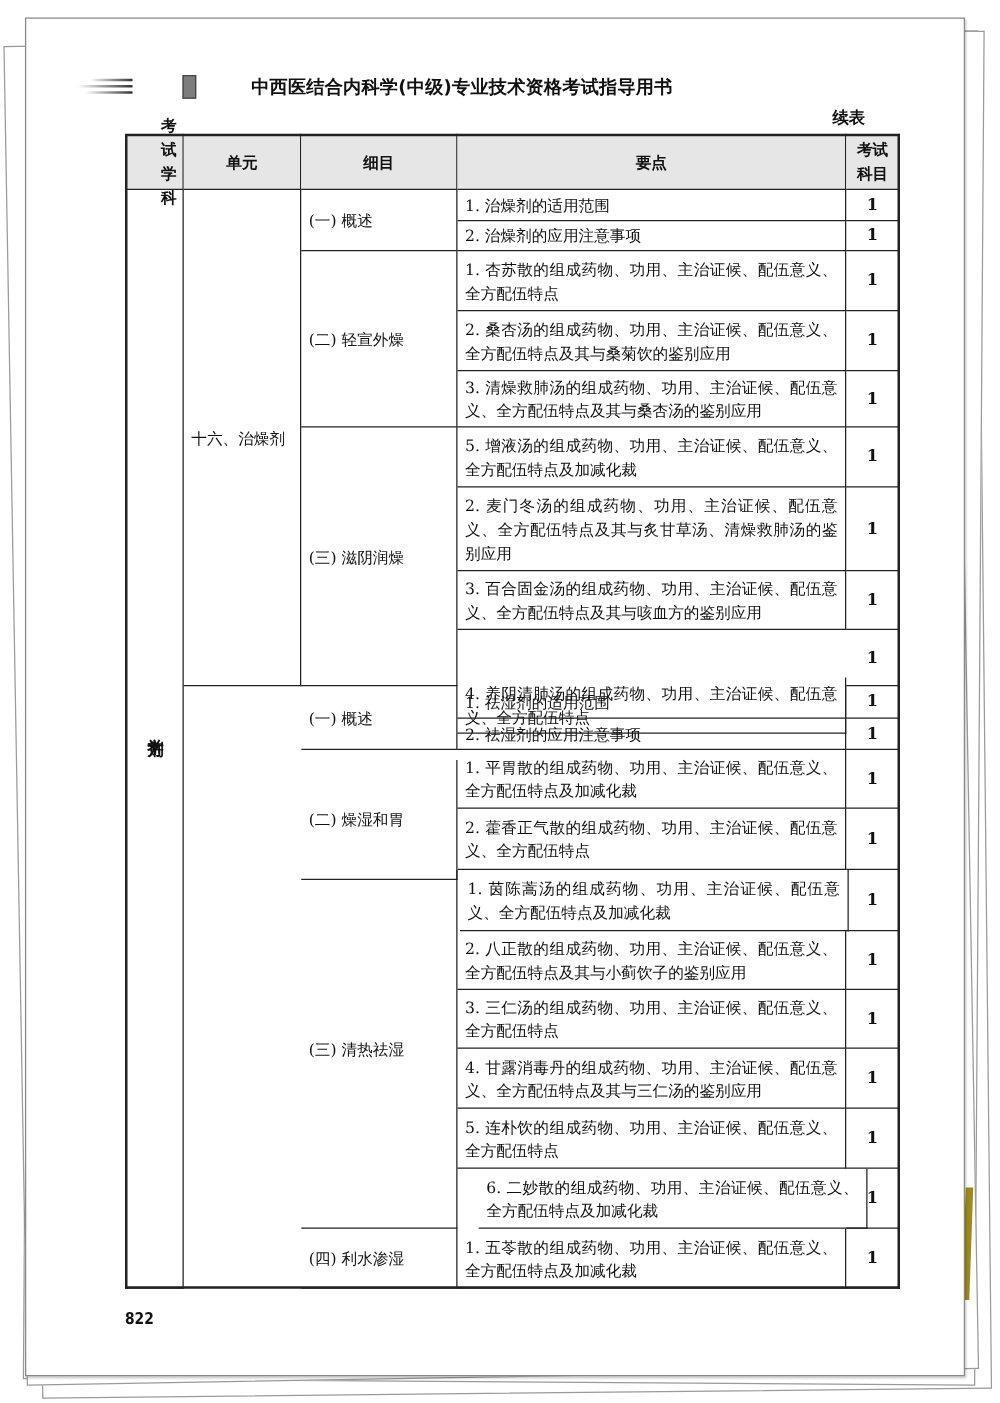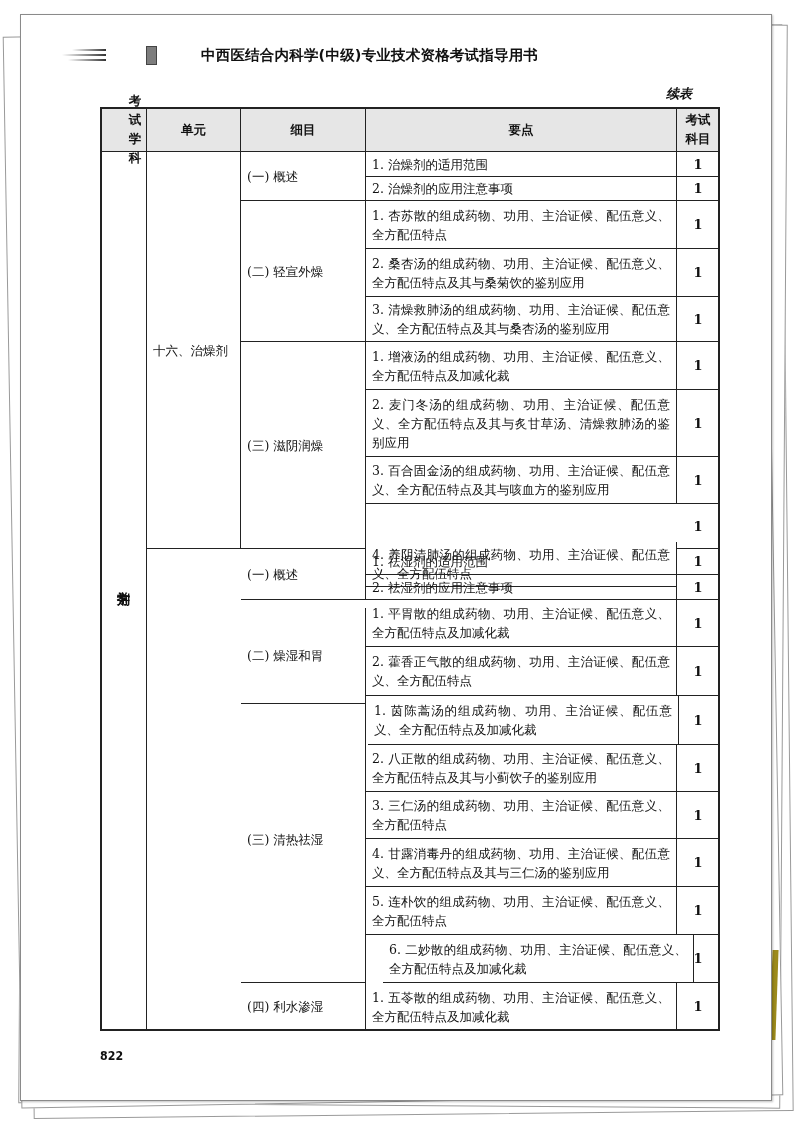--- a/index.html
+++ b/index.html
@@ -6,27 +6,27 @@
   body { width:800px; height:1122px; background:#ffffff; position:relative; overflow:hidden;
          font-family:"DejaVu Serif","Liberation Serif",serif; color:#111; }
   .sheet { position:absolute; background:#fff; border:1px solid #9a9a9a; }
   .sheet.s4 { left:28px; top:28px; width:758px; height:1085px; transform:rotate(-0.6deg); }
   .sheet.s3 { left:22px; top:22px; width:760px; height:1082px; transform:rotate(0.4deg); }
   .sheet.s2 { left:12px; top:30px; width:760px; height:1070px; transform:rotate(-1deg); }
   .accent-strip { position:absolute; left:771px; top:950px; width:6px; height:90px; background:#9c8a1c; transform:skewX(-2deg); }
   .page { position:absolute; left:20px; top:14px; width:750px; height:1085px; background:#fff;
           border:1px solid #8a8a8a; box-shadow:1px 1px 2px rgba(0,0,0,0.25); }
 
-  .hdr { position:absolute; left:62px; top:44px; height:22px; display:flex; align-items:center;gap:32px; }
+  .hdr { position:absolute; left:62px; top:58px; height:22px; display:flex; align-items:center;gap:32px; }
   .hdr-lines { width:44px; height:16px; position:relative; margin-right:8px; }
   .hdr-lines span { position:absolute; right:0; height:2px; background:linear-gradient(to right, rgba(0,0,0,0), #333); }
   .hdr-block { width:9px; height:17px; background:#7d7d7d; border:1px solid #444; margin-right:12px; }
   .hdr-title { font-family:"DejaVu Sans","Liberation Sans",sans-serif; font-weight:bold; font-size:14.5px; letter-spacing:0.2px; }
 
-  .xubiao { position:absolute; left:666px; top:85px; font-size:13px; font-weight:bold; font-family:"DejaVu Sans","Liberation Sans",sans-serif;font-style:italic; }
+  .xubiao { position:absolute; left:666px; top:85px; font-size:13px; font-weight:bold; font-family:"DejaVu Sans","Liberation Sans",sans-serif; }
 
   .tbl { position:absolute; left:100px; top:107px; width:620px; height:924px; }
   .cell { position:absolute; box-sizing:border-box; border-right:1px solid #222; border-bottom:1px solid #222;
           display:flex; align-items:center; font-size:12.5px; line-height:19px; }
   .tbl-frame { position:absolute; left:0; top:0; width:620px; height:924px; border:2px solid #222; box-sizing:border-box; pointer-events:none; }
   .head { background:#e6e6e6; justify-content:center; text-align:center; font-weight:bold;
           font-family:"DejaVu Sans","Liberation Sans",sans-serif; font-size:12.5px; line-height:19px; }
   .left { padding-left:6px; }
   .pt { padding:0 6px 0 6px; text-align:justify; }
   .num { justify-content:center; font-weight:bold; font-size:13px; }
@@ -91,21 +91,21 @@
   <div class="cell pt" style="left:266px;top:70px;width:311px;height:24px;">2. 治燥剂的应用注意事项</div>
   <div class="cell num" style="left:577px;top:70px;width:43px;height:24px;">1</div>
 
   <div class="cell pt" style="left:266px;top:94px;width:311px;height:48px;">1. 杏苏散的组成药物、功用、主治证候、配伍意义、全方配伍特点</div>
   <div class="cell num" style="left:577px;top:94px;width:43px;height:48px;">1</div>
   <div class="cell pt" style="left:266px;top:142px;width:311px;height:48px;">2. 桑杏汤的组成药物、功用、主治证候、配伍意义、全方配伍特点及其与桑菊饮的鉴别应用</div>
   <div class="cell num" style="left:577px;top:142px;width:43px;height:48px;">1</div>
   <div class="cell pt" style="left:266px;top:190px;width:311px;height:45px;">3. 清燥救肺汤的组成药物、功用、主治证候、配伍意义、全方配伍特点及其与桑杏汤的鉴别应用</div>
   <div class="cell num" style="left:577px;top:190px;width:43px;height:45px;">1</div>
 
-  <div class="cell pt" style="left:266px;top:235px;width:311px;height:48px;">1. 增液汤的组成药物、功用、主治证候、配伍意义、全方配伍特点及加减化裁</div>
+  <div class="cell pt" style="left:266px;top:235px;width:311px;height:48px;">5. 增液汤的组成药物、功用、主治证候、配伍意义、全方配伍特点及加减化裁</div>
   <div class="cell num" style="left:577px;top:235px;width:43px;height:48px;">1</div>
   <div class="cell pt" style="left:266px;top:283px;width:311px;height:67px;">2. 麦门冬汤的组成药物、功用、主治证候、配伍意义、全方配伍特点及其与炙甘草汤、清燥救肺汤的鉴别应用</div>
   <div class="cell num" style="left:577px;top:283px;width:43px;height:67px;">1</div>
   <div class="cell pt" style="left:266px;top:350px;width:311px;height:47px;">3. 百合固金汤的组成药物、功用、主治证候、配伍意义、全方配伍特点及其与咳血方的鉴别应用</div>
   <div class="cell num" style="left:577px;top:350px;width:43px;height:47px;">1</div>
   <div class="cell pt" style="left:266px;top:387px;width:311px;height:45px;margin-top:48px;">4. 养阴清肺汤的组成药物、功用、主治证候、配伍意义、全方配伍特点</div>
   <div class="cell num" style="left:577px;top:397px;width:43px;height:45px;">1</div>
 
   <div class="cell pt" style="left:266px;top:442px;width:311px;height:26px;">1. 祛湿剂的适用范围</div>
   <div class="cell num" style="left:577px;top:442px;width:43px;height:26px;">1</div>

